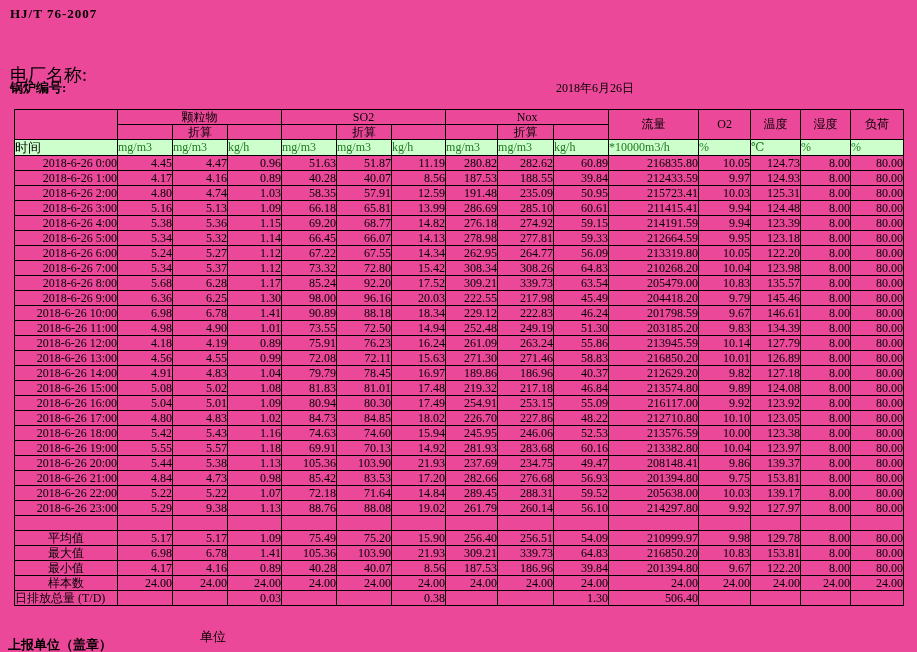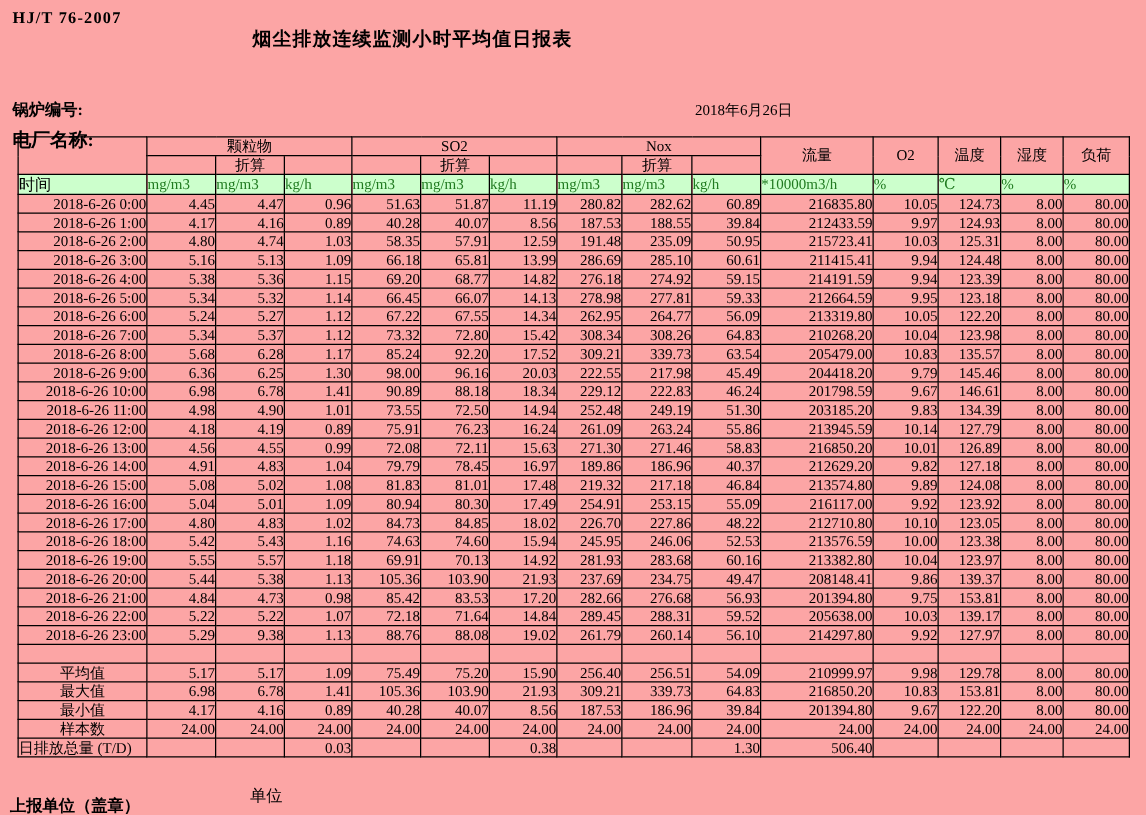--- a/index.html
+++ b/index.html
@@ -1,20 +1,20 @@
 <!DOCTYPE html>
 <html><head>
 <meta charset="utf-8">
 <style>
   html,body{margin:0;padding:0;background:#fff;}
-  .page{position:relative;width:917px;height:652px;background:#fca5a5;overflow:hidden;
+  .page{position:relative;width:917px;height:652px;background:#ec4899;overflow:hidden;
         font-family:"Liberation Serif","DejaVu Serif",serif;color:#000;}
   .doc-code{position:absolute;left:10px;top:6px;font-weight:bold;font-size:13px;letter-spacing:1px;}
   .title{position:absolute;left:0;top:22px;width:660px;text-align:center;font-weight:bold;font-size:15px;letter-spacing:1px;}
-  .plant-label{position:absolute;left:10px;top:63px;font-weight:bold;font-size:15px;margin-top:40px;}
+  .plant-label{position:absolute;left:10px;top:63px;font-weight:normal;font-size:18px;}
   .boiler-label{position:absolute;left:10px;top:79px;font-weight:bold;font-size:13px;}
   .report-date{position:absolute;left:556px;top:80px;font-size:12px;}
   table.report{position:absolute;left:14px;top:109px;width:889px;border-collapse:collapse;
         table-layout:fixed;font-size:12px;}
   table.report td{border:1px solid #000;height:14px;line-height:13px;padding:0;
         overflow:hidden;white-space:nowrap;}
   tr.h td{text-align:center;}
   tr.units td{background:#ccffcc;color:#1f7a1f;text-align:left;height:15px;margin-top:39px;}
   tr.units td.time-h{color:#000;font-size:13px;}
   td.t{text-align:right;padding-right:10px;}
@@ -23,21 +23,20 @@
   td.tl{text-align:left;overflow:visible;}
   .foot1{position:absolute;left:8px;top:611px;font-weight:bold;font-size:13px;}
   .foot2-left{position:absolute;left:8px;top:636px;font-weight:bold;font-size:13px;}
   .foot2-right{position:absolute;left:200px;top:628px;font-weight:normal;font-size:13px;}
 </style>
 </head>
 <body>
 
 <div class="page">
   <div class="doc-code">HJ/T  76-2007</div>
-  <div class="title">烟尘排放连续监测小时平均值日报表</div>
   <div class="plant-label">电厂名称:</div>
   <div class="boiler-label">锅炉编号:</div>
   <div class="report-date">2018年6月26日</div>
 
   <table class="report">
     <colgroup>
       <col style="width:103px">
         <col style="width:55px">
         <col style="width:55px">
         <col style="width:54px">

